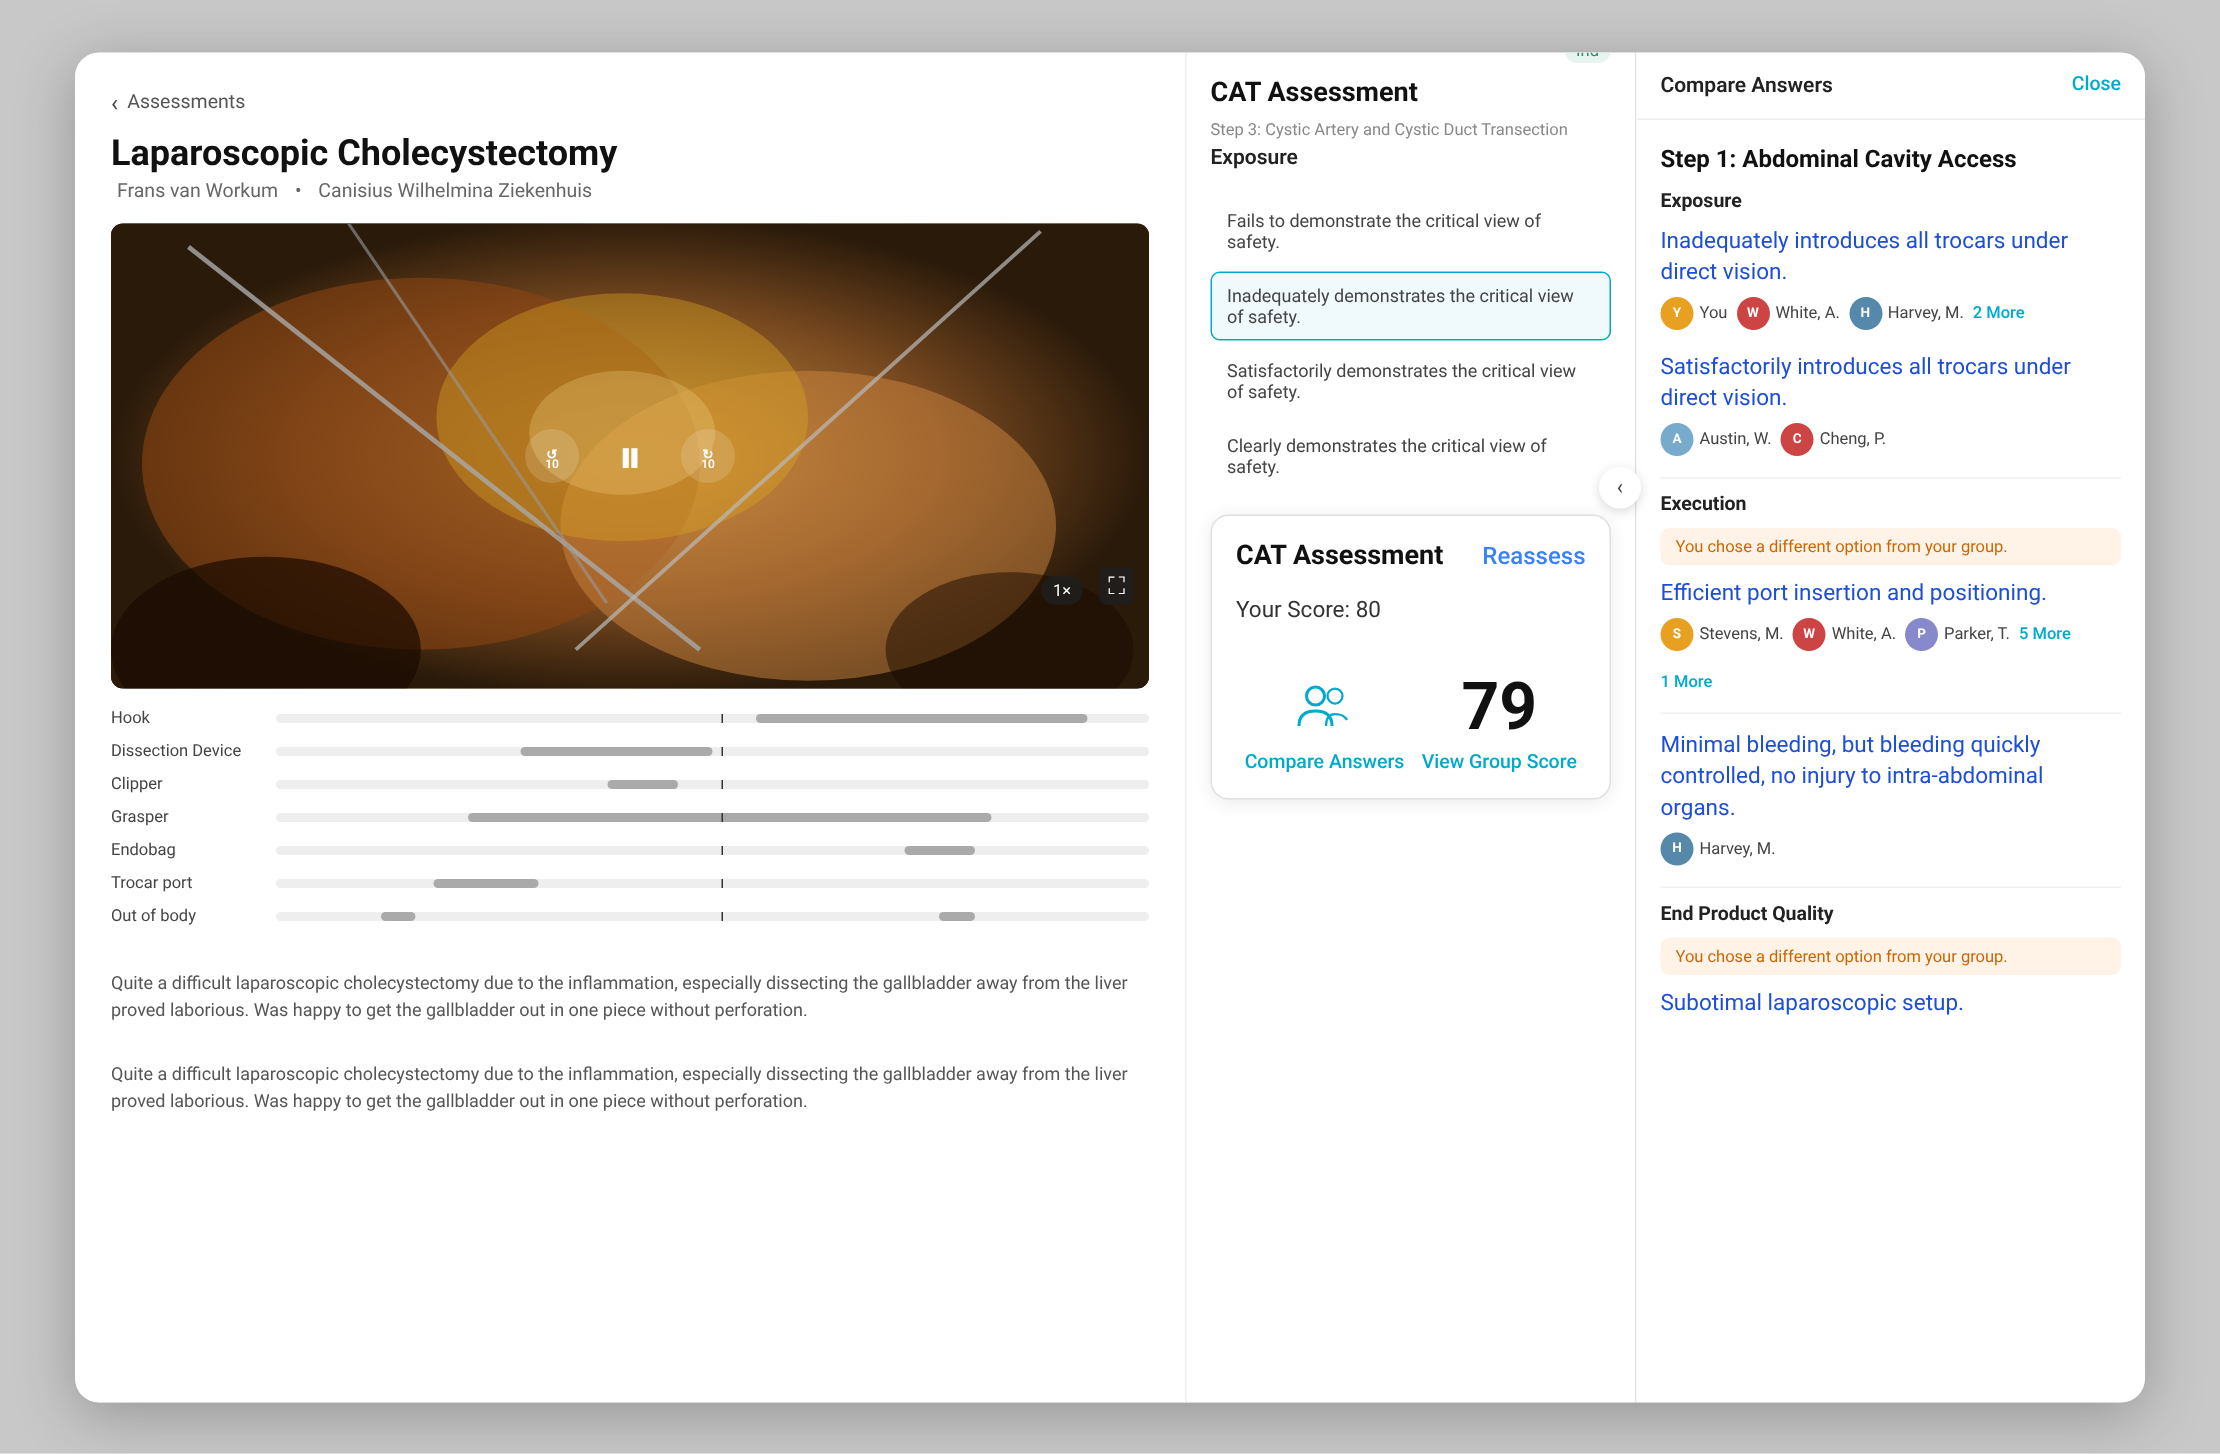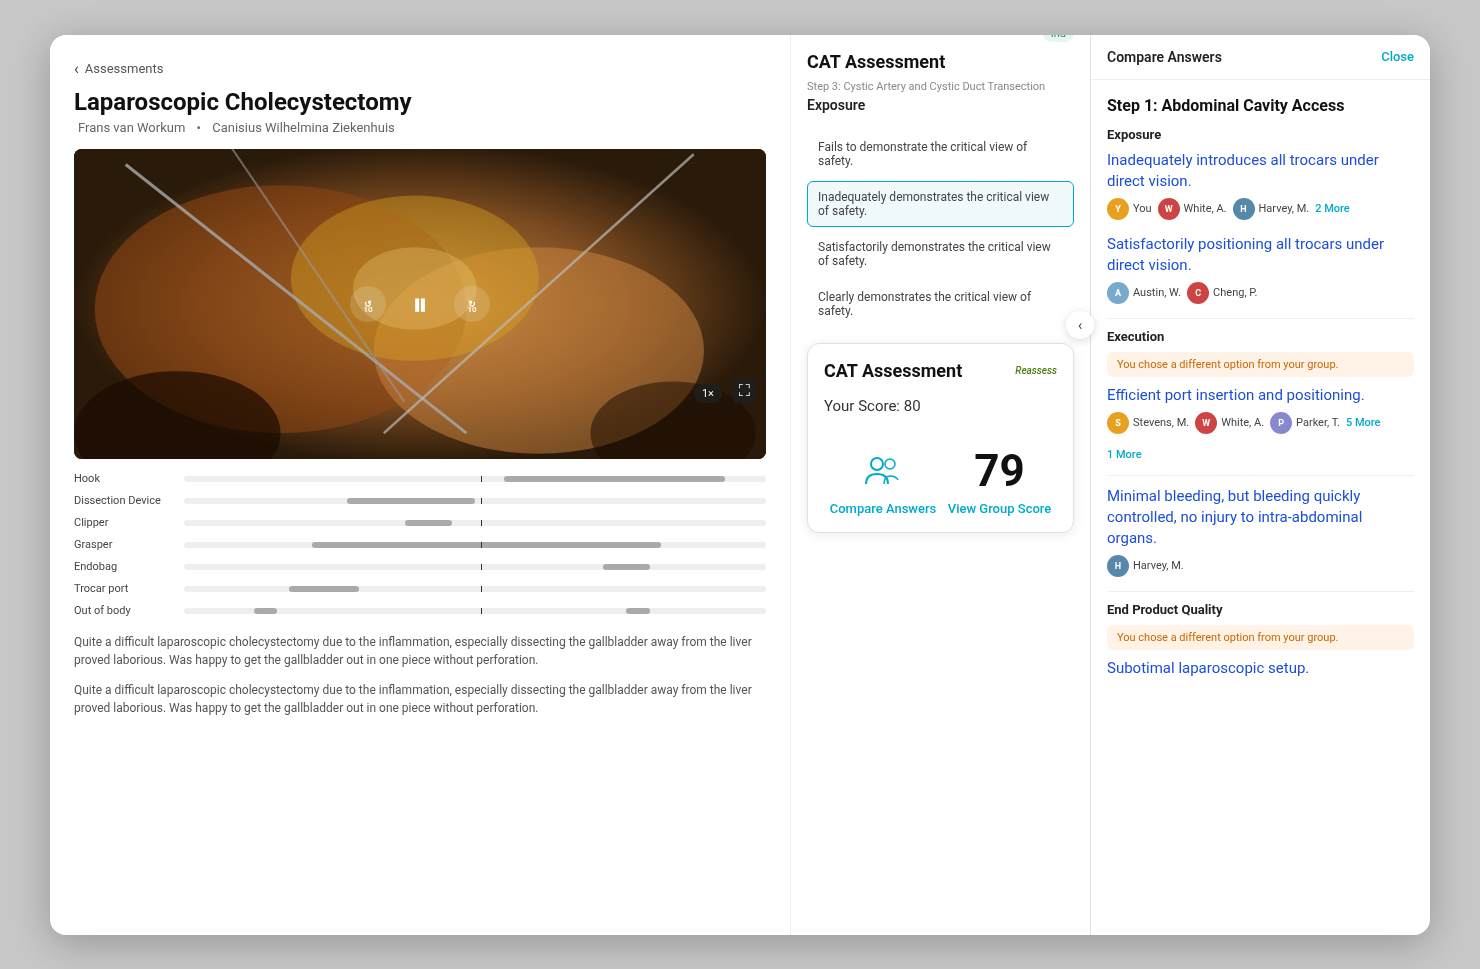--- a/index.html
+++ b/index.html
@@ -160,21 +160,21 @@
     }
     .current-time-line {
       position: absolute;
       top: 0; bottom: 0;
       width: 1px;
       background: #333;
       pointer-events: none;
     }
 
     .notes-section {
-      margin-top: 12px;
+      margin-top: 25px;
       font-size: 12px;
       color: #555;
       line-height: 1.5;
     }
 
     
     .middle-panel {
       width: 300px;
       background: #fff;
       border-left: 1px solid #eee;
@@ -244,25 +244,24 @@
       justify-content: space-between;
       align-items: center;
       margin-bottom: 16px;
     }
     .score-card-title {
       font-size: 18px;
       font-weight: 700;
       color: #111;
     }
     .reassess-btn {
-      color: #4d7c0f;
-      font-size: 10px;
+      color: #3b82f6;
+      font-size: 16px;
       cursor: pointer;
       font-weight: 500;
-      font-style: italic;
     }
     .score-value-row {
       display: flex;
       align-items: center;
       font-size: 15px;
       color: #333;
       margin-bottom: 14px;
     }
     .score-actions {
       display: flex;
@@ -606,21 +605,21 @@
               <span>White, A.</span>
             </div>
             <div class="avatar-chip">
               <div class="avatar-circle" style="background: rgb(85, 136, 170);">H</div>
               <span>Harvey, M.</span>
             </div>
             <span class="more-link">2 More</span>
           </div>
         </div>
         <div class="answer-item">
-          <div class="answer-text">Satisfactorily positioning all trocars under direct vision.</div>
+          <div class="answer-text">Satisfactorily introduces all trocars under direct vision.</div>
           <div class="answer-avatars">
             <div class="avatar-chip">
               <div class="avatar-circle" style="background: rgb(119, 170, 204);">A</div>
               <span>Austin, W.</span>
             </div>
             <div class="avatar-chip">
               <div class="avatar-circle" style="background: rgb(204, 68, 68);">C</div>
               <span>Cheng, P.</span>
             </div>
           </div>

